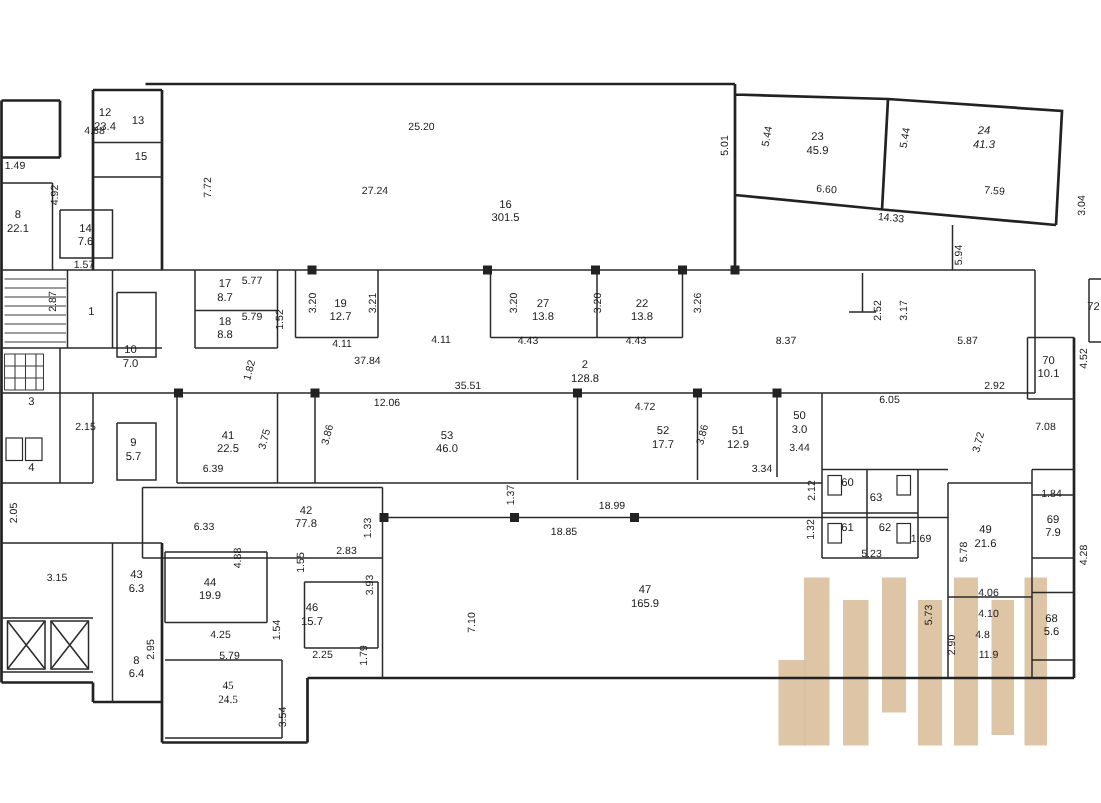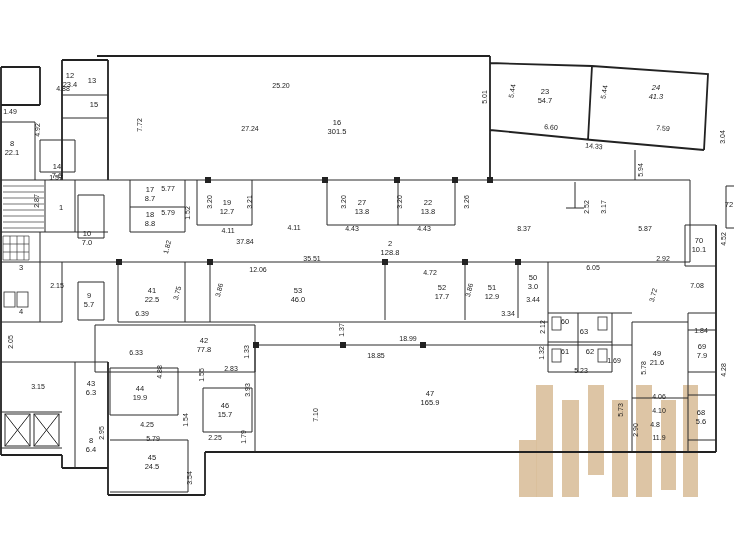--- a/index.html
+++ b/index.html
@@ -154,48 +154,48 @@
       <div class="room-label" style="left: 92px; top: 81px;">
         <div>13</div>
       </div>
       <div class="room-label" style="left: 94px; top: 105px;">
         <div>15</div>
       </div>
       <div class="room-label" style="left: 12px; top: 148px;">
         <div>8</div>
         <div>22.1</div>
       </div>
-      <div class="room-label" style="left: 57px; top: 157px; margin-top: 14px;">
+      <div class="room-label" style="left: 57px; top: 157px;">
         <div>14</div>
         <div>7.6</div>
       </div>
       <div class="room-label" style="left: 61px; top: 208px;">
         <div>1</div>
       </div>
       <div class="room-label" style="left: 87px; top: 218px; margin-top: 20px;">
         <div>10</div>
         <div>7.0</div>
       </div>
       <div class="room-label" style="left: 21px; top: 268px;">
         <div>3</div>
       </div>
       <div class="room-label" style="left: 89px; top: 300px;">
         <div>9</div>
         <div>5.7</div>
       </div>
       <div class="room-label" style="left: 21px; top: 312px;">
         <div>4</div>
       </div>
-      <div class="room-label" style="left: 337px; top: 127px;">
+      <div class="room-label" style="left: 337px; top: 141px;">
         <div>16</div>
         <div>301.5</div>
       </div>
       <div class="room-label" style="left: 545px; top: 96px;">
         <div>23</div>
-        <div>54.7</div>
+        <div>45.9</div>
       </div>
       <div class="room-label" style="left: 656px; top: 92px; font-style: italic;">
         <div>24</div>
         <div>41.3</div>
       </div>
       <div class="room-label" style="left: 150px; top: 194px;">
         <div>17</div>
         <div>8.7</div>
       </div>
       <div class="room-label" style="left: 150px; top: 219px;">
@@ -270,33 +270,33 @@
         <div>7.9</div>
       </div>
       <div class="room-label" style="left: 91px; top: 388px;">
         <div>43</div>
         <div>6.3</div>
       </div>
       <div class="room-label" style="left: 140px; top: 393px;">
         <div>44</div>
         <div>19.9</div>
       </div>
-      <div class="room-label" style="left: 225px; top: 410px;">
+      <div class="room-label" style="left: 208px; top: 410px;">
         <div>46</div>
         <div>15.7</div>
       </div>
       <div class="room-label" style="left: 430px; top: 398px;">
         <div>47</div>
         <div>165.9</div>
       </div>
       <div class="room-label" style="left: 91px; top: 445px;">
         <div>8</div>
         <div>6.4</div>
       </div>
-      <div class="room-label" style="left: 152px; top: 462px;">
+      <div class="room-label" style="left: 152px; top: 462px; font-family: Liberation Serif, serif;">
         <div>45</div>
         <div>24.5</div>
       </div>
       <div class="room-label" style="left: 701px; top: 417px;">
         <div>68</div>
         <div>5.6</div>
       </div>
       <div class="dim-label" style="left: 63px; top: 88px; transform: translate(-50%, -50%) rotate(0deg);">4.88</div>
       <div class="dim-label" style="left: 10px; top: 111px; transform: translate(-50%, -50%) rotate(0deg);">1.49</div>
       <div class="dim-label" style="left: 37px; top: 130px; transform: translate(-50%, -50%) rotate(-90deg);">4.92</div>

